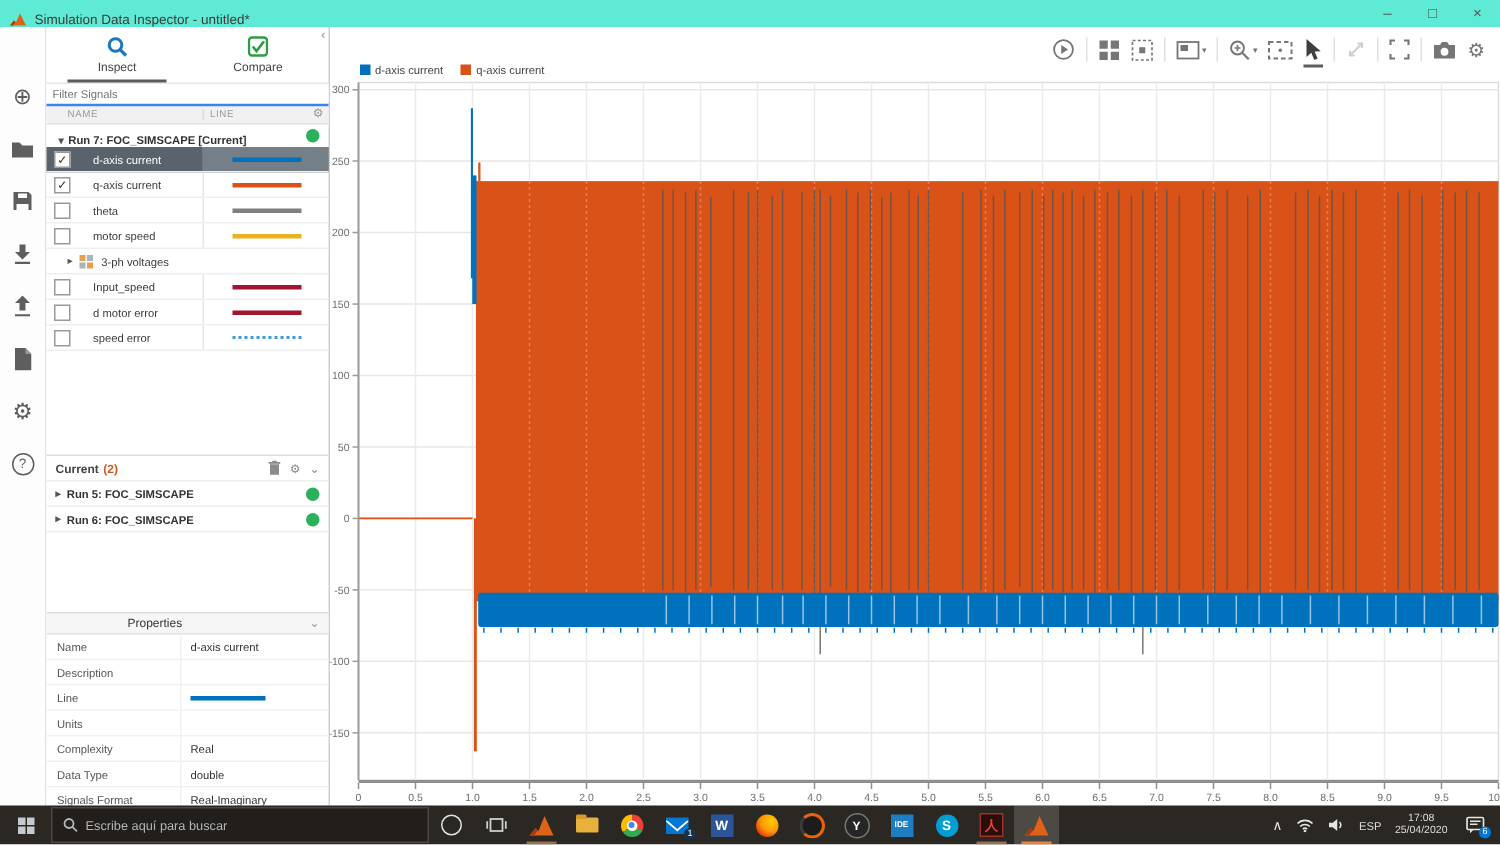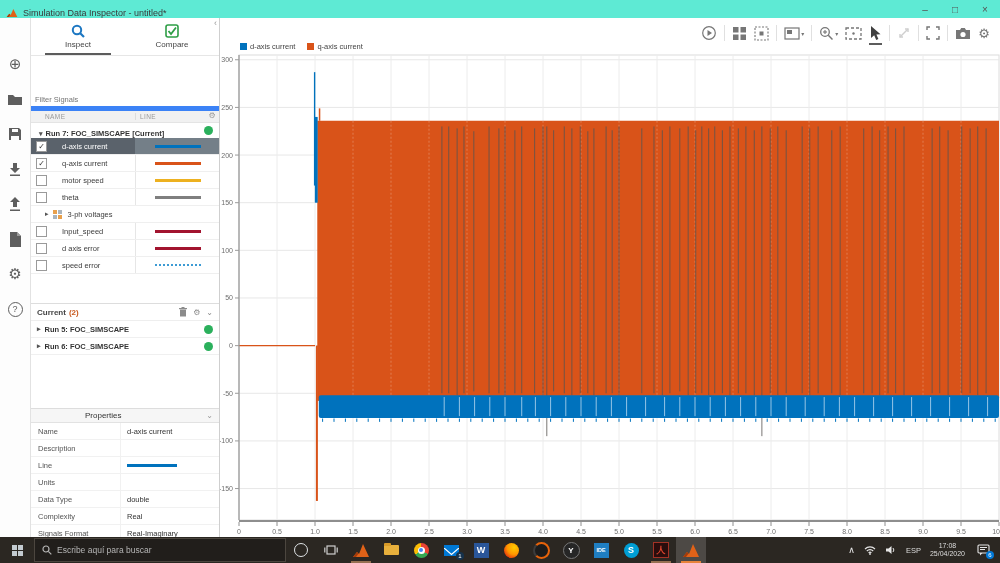--- a/index.html
+++ b/index.html
@@ -20,21 +20,21 @@
   #iconstrip .tool.glyph{font-size:15px;}
   .helpcirc{width:13px;height:13px;border:1.2px solid #5e5e5e;border-radius:50%;font-size:9px;
     display:flex;align-items:center;justify-content:center;color:#5e5e5e;}
   
   #sidebar{width:188px;border-right:1px solid #cfcfcf;position:relative;background:#fff;font-size:7.5px;color:#333;}
   #tabs{height:37px;display:flex;position:relative;border-bottom:1px solid #e6e6e6;}
   .tab{flex:1;display:flex;flex-direction:column;align-items:center;justify-content:center;gap:2px;position:relative;}
   .tab .tlabel{font-size:8px;color:#444;}
   .tab.active::after{content:"";position:absolute;bottom:0;left:14px;right:14px;height:2.5px;background:#5c5c5c;}
   #collapse{position:absolute;top:0;right:2px;font-size:9px;color:#999;}
-  #filter{height:13px;border-bottom:5px solid #3b82f6;display:flex;margin-top:37px;}
+  #filter{height:13px;border-bottom:2px solid #3b82f6;display:flex;}
   #filter input{flex:1;border:none;outline:none;font-size:7.5px;padding:0 4px;color:#444;
     font-family:"Liberation Sans",sans-serif;}
   #listheader{height:11px;background:#f1f1f1;display:flex;align-items:center;
     font-size:6.5px;color:#999;letter-spacing:.4px;border-bottom:1px solid #e4e4e4;position:relative;}
   #listheader .hname{padding-left:14px;flex:1;}
   #listheader .hline{width:84px;border-left:1px solid #dcdcdc;padding-left:4px;box-sizing:border-box;}
   #listheader .hgear{position:absolute;right:3px;top:0;font-size:8px;color:#9a9a9a;}
   #run7{height:15px;display:flex;align-items:flex-end;font-weight:bold;color:#333;position:relative;}
   #run7 .caret{font-size:7px;color:#555;margin:0 3px 0 8px;}
   .dot{width:9px;height:9px;border-radius:50%;background:#2bb05c;position:absolute;right:6px;top:50%;margin-top:-4.5px;}
@@ -202,30 +202,30 @@
         </div>
         <div class="sigrow">
           <span class="cb">✓</span>
           <span class="siglabel">q-axis current</span>
           <span class="linecell">
             <span class="lsample" style="border-top:3px solid #D95319"></span>
           </span>
         </div>
         <div class="sigrow">
           <span class="cb"></span>
+          <span class="siglabel">theta</span>
+          <span class="linecell">
+            <span class="lsample" style="border-top:3px solid #7F7F7F"></span>
+          </span>
+        </div>
+        <div class="sigrow">
+          <span class="cb"></span>
           <span class="siglabel">motor speed</span>
           <span class="linecell">
             <span class="lsample" style="border-top:3px solid #EDB120"></span>
-          </span>
-        </div>
-        <div class="sigrow">
-          <span class="cb"></span>
-          <span class="siglabel">theta</span>
-          <span class="linecell">
-            <span class="lsample" style="border-top:3px solid #7F7F7F"></span>
           </span>
         </div>
         <div class="sigrow group">
           <span class="caret">▸</span>
           <span class="gridicon">
             <i></i>
             <i></i>
             <i></i>
             <i></i>
           </span>
@@ -233,21 +233,21 @@
         </div>
         <div class="sigrow">
           <span class="cb"></span>
           <span class="siglabel">Input_speed</span>
           <span class="linecell">
             <span class="lsample" style="border-top:3px solid #A2142F"></span>
           </span>
         </div>
         <div class="sigrow">
           <span class="cb"></span>
-          <span class="siglabel">d axis error</span>
+          <span class="siglabel">d motor error</span>
           <span class="linecell">
             <span class="lsample" style="border-top:3px solid #A2142F"></span>
           </span>
         </div>
         <div class="sigrow">
           <span class="cb"></span>
           <span class="siglabel">speed error</span>
           <span class="linecell">
             <span class="lsample" style="border-top:2px dotted #3D9BD4"></span>
           </span>
@@ -300,26 +300,26 @@
             <span class="pkey">Line</span>
             <span class="pval">
               <span class="pline" style="border-top-color:#0072BD"></span>
             </span>
           </div>
           <div class="prow">
             <span class="pkey">Units</span>
             <span class="pval"></span>
           </div>
           <div class="prow">
+            <span class="pkey">Complexity</span>
+            <span class="pval">Real</span>
+          </div>
+          <div class="prow">
             <span class="pkey">Data Type</span>
             <span class="pval">double</span>
-          </div>
-          <div class="prow">
-            <span class="pkey">Complexity</span>
-            <span class="pval">Real</span>
           </div>
           <div class="prow">
             <span class="pkey">Signals Format</span>
             <span class="pval">Real-Imaginary</span>
           </div>
         </div>
     </div>
   </div>
 
   <div id="chartpanel">

